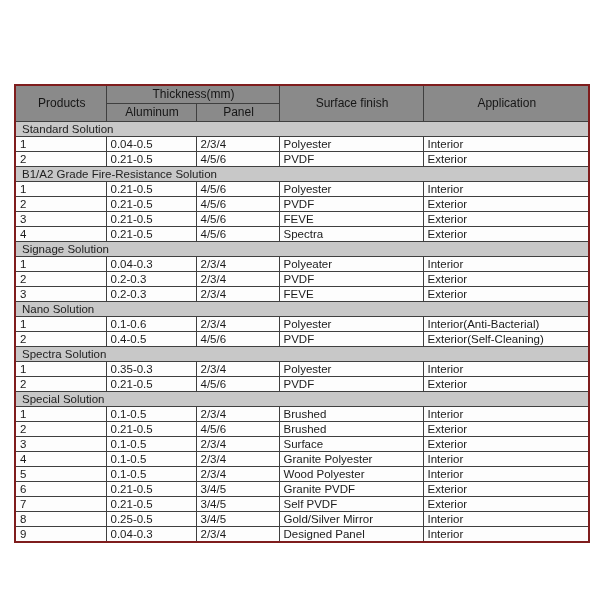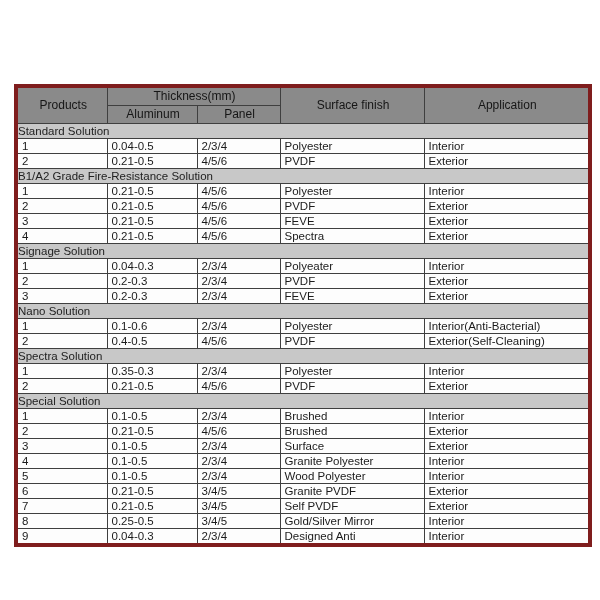--- a/index.html
+++ b/index.html
@@ -15,21 +15,21 @@
     overflow: hidden;
   }
   table.spec {
     position: absolute;
     left: 14px; top: 84px;
     width: 574px;
     border-collapse: collapse;
     table-layout: fixed;
     font-size: 11.5px;
     color: #1b1b1b;
-    border: 4px solid #7f1d1d;
+    border: 2px solid #7f1d1d;
   }
   table.spec th, table.spec td {
     border: 1px solid #3f3f3f;
     padding: 0 2px 0 4px;
     white-space: nowrap;
     overflow: hidden;
     line-height: 13px;
   }
   thead th {
     background: #8a8a8a;
@@ -37,21 +37,21 @@
     text-align: center;
     height: 17px;
     font-size: 12px;
     color: #161616;
     padding: 0 2px;
   }
   tbody td { height: 14px; background: #fdfdfd; text-align: left; }
   tr.section-row td {
     background: #c8c8c8;
     height: 14px;
-    padding-left: 0;
+    padding-left: 6px;
     color: #222222;
   }
 </style>
 </head>
 <body>
 
 <div class="sheet">
   <table class="spec">
     <colgroup>
       <col style="width:91px">
@@ -235,18 +235,18 @@
           <td>8</td>
           <td>0.25-0.5</td>
           <td>3/4/5</td>
           <td>Gold/Silver Mirror</td>
           <td>Interior</td>
         </tr>
         <tr>
           <td>9</td>
           <td>0.04-0.3</td>
           <td>2/3/4</td>
-          <td>Designed Anti</td>
+          <td>Designed Panel</td>
           <td>Interior</td>
         </tr>
       </tbody>
   </table>
 </div>
 
 </body></html>

